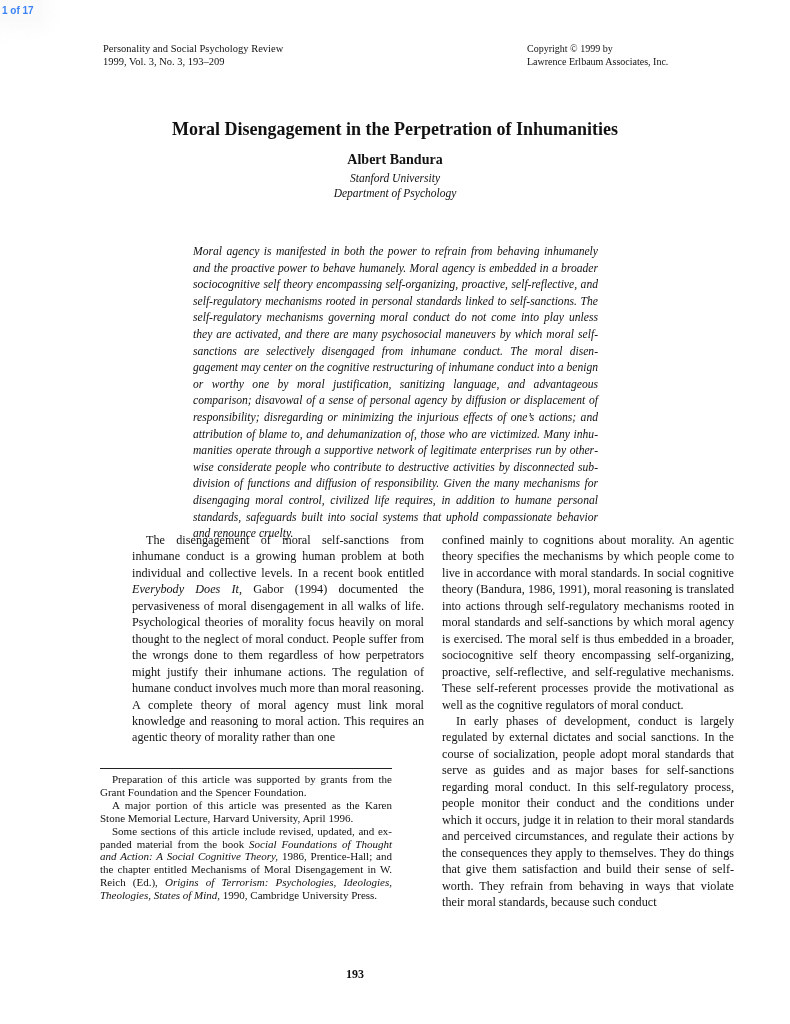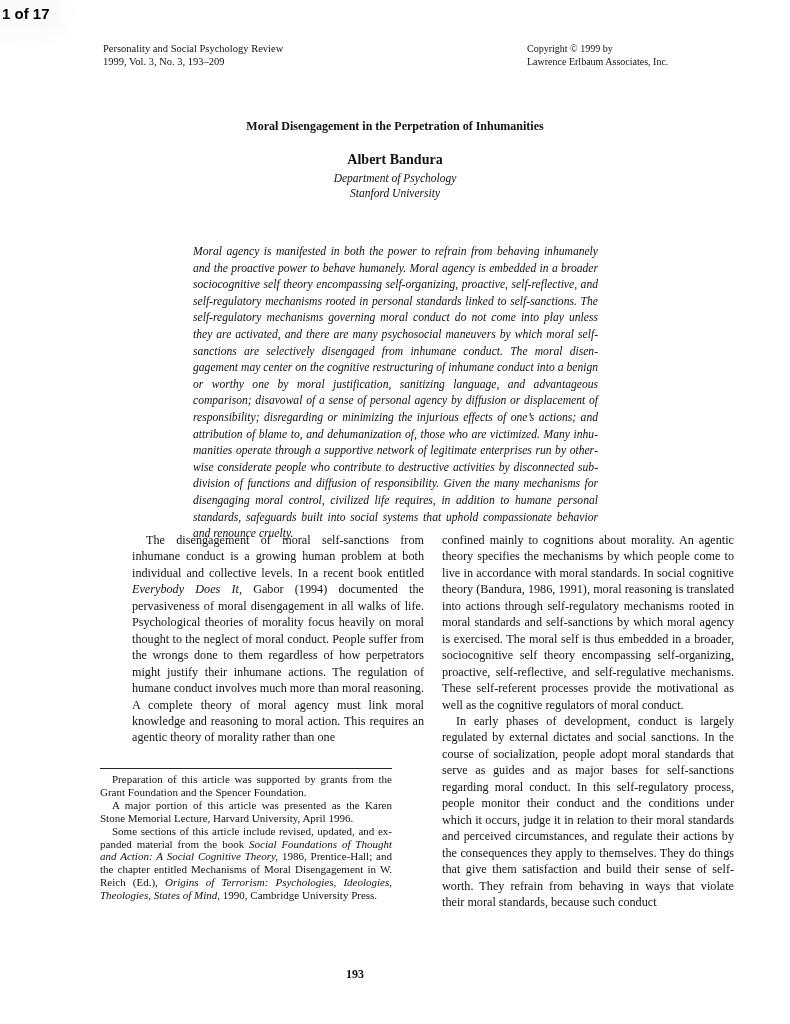--- a/index.html
+++ b/index.html
@@ -14,43 +14,43 @@
     }
     .page-badge {
       position: absolute;
       left: 0; top: 0;
       padding: 5px 8px 6px 2px;
       background: #fafafa;
       border-radius: 0 0 6px 0;
       box-shadow: 0 0 18px 8px rgba(250,250,250,0.9);
       font-family: "Liberation Sans", "DejaVu Sans", sans-serif;
       font-weight: bold;
-      font-size: 15px;
-      color: #000000;
+      font-size: 10px;
+      color: #3b82f6;
       z-index: 2;
     }
     .header-left {
       position: absolute;
       left: 103px; top: 42px;
       font-size: 10.5px;
       line-height: 13px;
     }
     .header-right {
       position: absolute;
       left: 527px; top: 42px;
       font-size: 10px;
       line-height: 13px;
     }
     .title {
       position: absolute;
       left: 0; width: 790px;
       top: 119px;
       text-align: center;
       font-weight: bold;
-      font-size: 12px;
+      font-size: 18px;
     }
     .author {
       position: absolute;
       left: 0; width: 790px;
       top: 152px;
       text-align: center;
       font-weight: bold;
       font-size: 14px;
     }
     .affil {
@@ -122,22 +122,22 @@
 </div>
 
 <div class="header-right">
   <div>Copyright © 1999 by</div>
   <div>Lawrence Erlbaum Associates, Inc.</div>
 </div>
 
 <div class="title">Moral Disengagement in the Perpetration of Inhumanities</div>
 <div class="author">Albert Bandura</div>
 <div class="affil">
+  <div>Stanford University</div>
   <div>Department of Psychology</div>
-  <div>Stanford University</div>
 </div>
 
 <div class="abstract">
   <p>Moral agency is manifested in both the power to refrain from behaving inhumanely and the proactive power to behave humanely. Moral agency is embedded in a broader sociocognitive self theory encompassing self-organizing, proactive, self-reflective, and self-regulatory mechanisms rooted in personal standards linked to self-sanctions. The self-regulatory mechanisms governing moral conduct do not come into play un­less they are activated, and there are many psychosocial maneuvers by which moral self-sanctions are selectively disengaged from inhumane conduct. The moral disen­gagement may center on the cognitive restructuring of inhumane conduct into a be­nign or worthy one by moral justification, sanitizing language, and advantageous comparison; disavowal of a sense of personal agency by diffusion or displacement of responsibility; disregarding or minimizing the injurious effects of one’s actions; and attribution of blame to, and dehumanization of, those who are victimized. Many inhu­manities operate through a supportive network of legitimate enterprises run by other­wise considerate people who contribute to destructive activities by disconnected sub­division of functions and diffusion of responsibility. Given the many mechanisms for disengaging moral control, civilized life requires, in addition to humane personal standards, safeguards built into social systems that uphold compassionate behavior and renounce cruelty.</p>
 </div>
 
 <div class="col col-left">
   <p><span>The disengagement of moral self-sanctions from inhumane conduct is a growing human problem at both individual and collective levels. In a recent book entitled </span><i>Everybody Does It,</i><span> Gabor (1994) docu­mented the pervasiveness of moral disengagement in all walks of life. Psychological theories of morality focus heavily on moral thought to the neglect of moral conduct. People suffer from the wrongs done to them regardless of how perpetrators might justify their inhumane actions. The regulation of humane conduct involves much more than moral reasoning. A complete theory of moral agency must link moral knowledge and reasoning to moral action. This re­quires an agentic theory of morality rather than one</span></p>
 </div>
 

